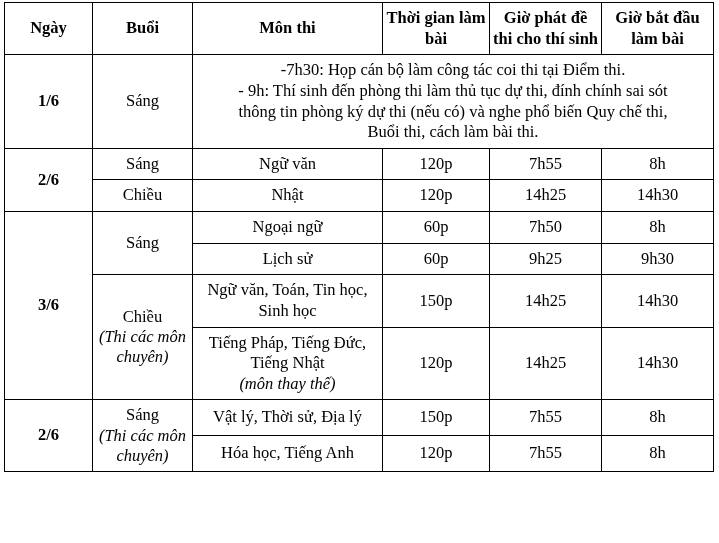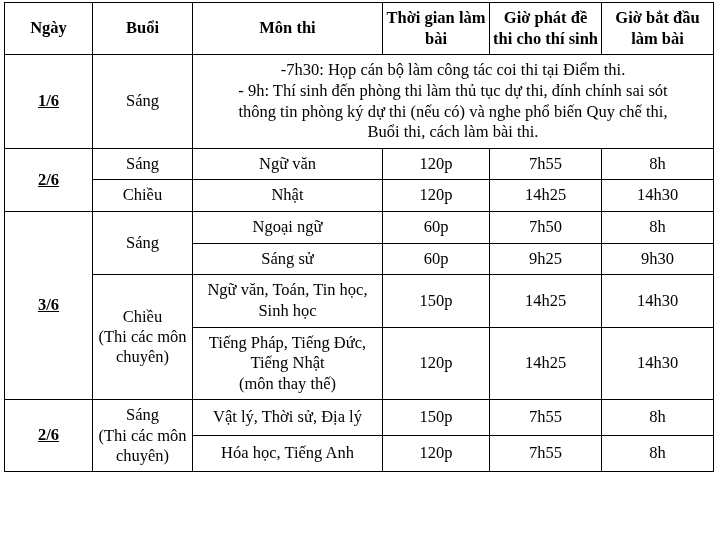--- a/index.html
+++ b/index.html
@@ -37,29 +37,29 @@
   }
   thead th {
     font-weight: bold;
     font-size: 16.5px;
     padding: 7px 4px;
     line-height: 1.2;
   }
   td.day-cell {
     font-weight: bold;
     font-size: 16.5px;
-    text-decoration: underline;
   }
   td.session-cell {
     font-size: 16.5px;
   }
   td.subject-cell {
     font-size: 16.5px;
   }
   .note {
+    font-style: italic;
     display: block;
     font-size: 16.5px;
     line-height: 1.22;
   }
   td.notice-cell {
     text-align: center;
     padding: 7px 8px;
     font-size: 16.5px;
     line-height: 1.38;
     margin-top: 31px;
@@ -125,21 +125,21 @@
         </tr>
         <tr>
           <td class="day-cell" rowspan="4">3/6</td>
           <td class="session-cell" rowspan="2"><span>Sáng</span></td>
           <td class="subject-cell"><span>Ngoại ngữ</span></td>
           <td>60p</td>
           <td>7h50</td>
           <td>8h</td>
         </tr>
         <tr>
-          <td class="subject-cell"><span>Sáng sử</span></td>
+          <td class="subject-cell"><span>Lịch sử</span></td>
           <td>60p</td>
           <td>9h25</td>
           <td>9h30</td>
         </tr>
         <tr>
           <td class="session-cell" rowspan="2"><span>Chiều</span><span class="note">(Thi các môn chuyên)</span></td>
           <td class="subject-cell"><span>Ngữ văn, Toán, Tin học, Sinh học</span></td>
           <td>150p</td>
           <td>14h25</td>
           <td>14h30</td>

